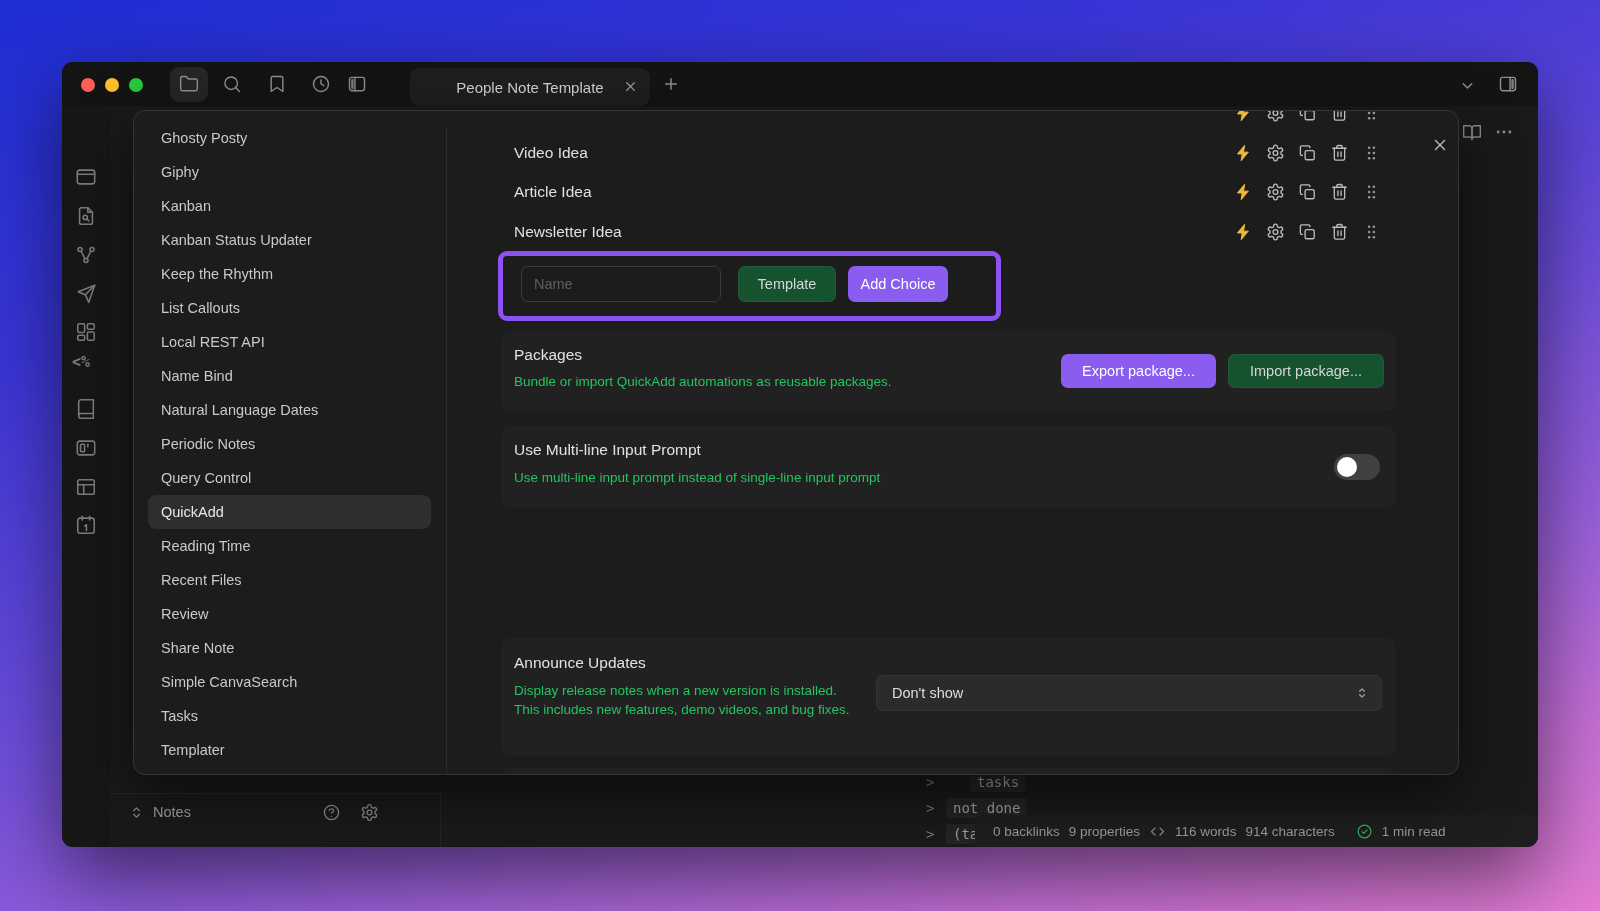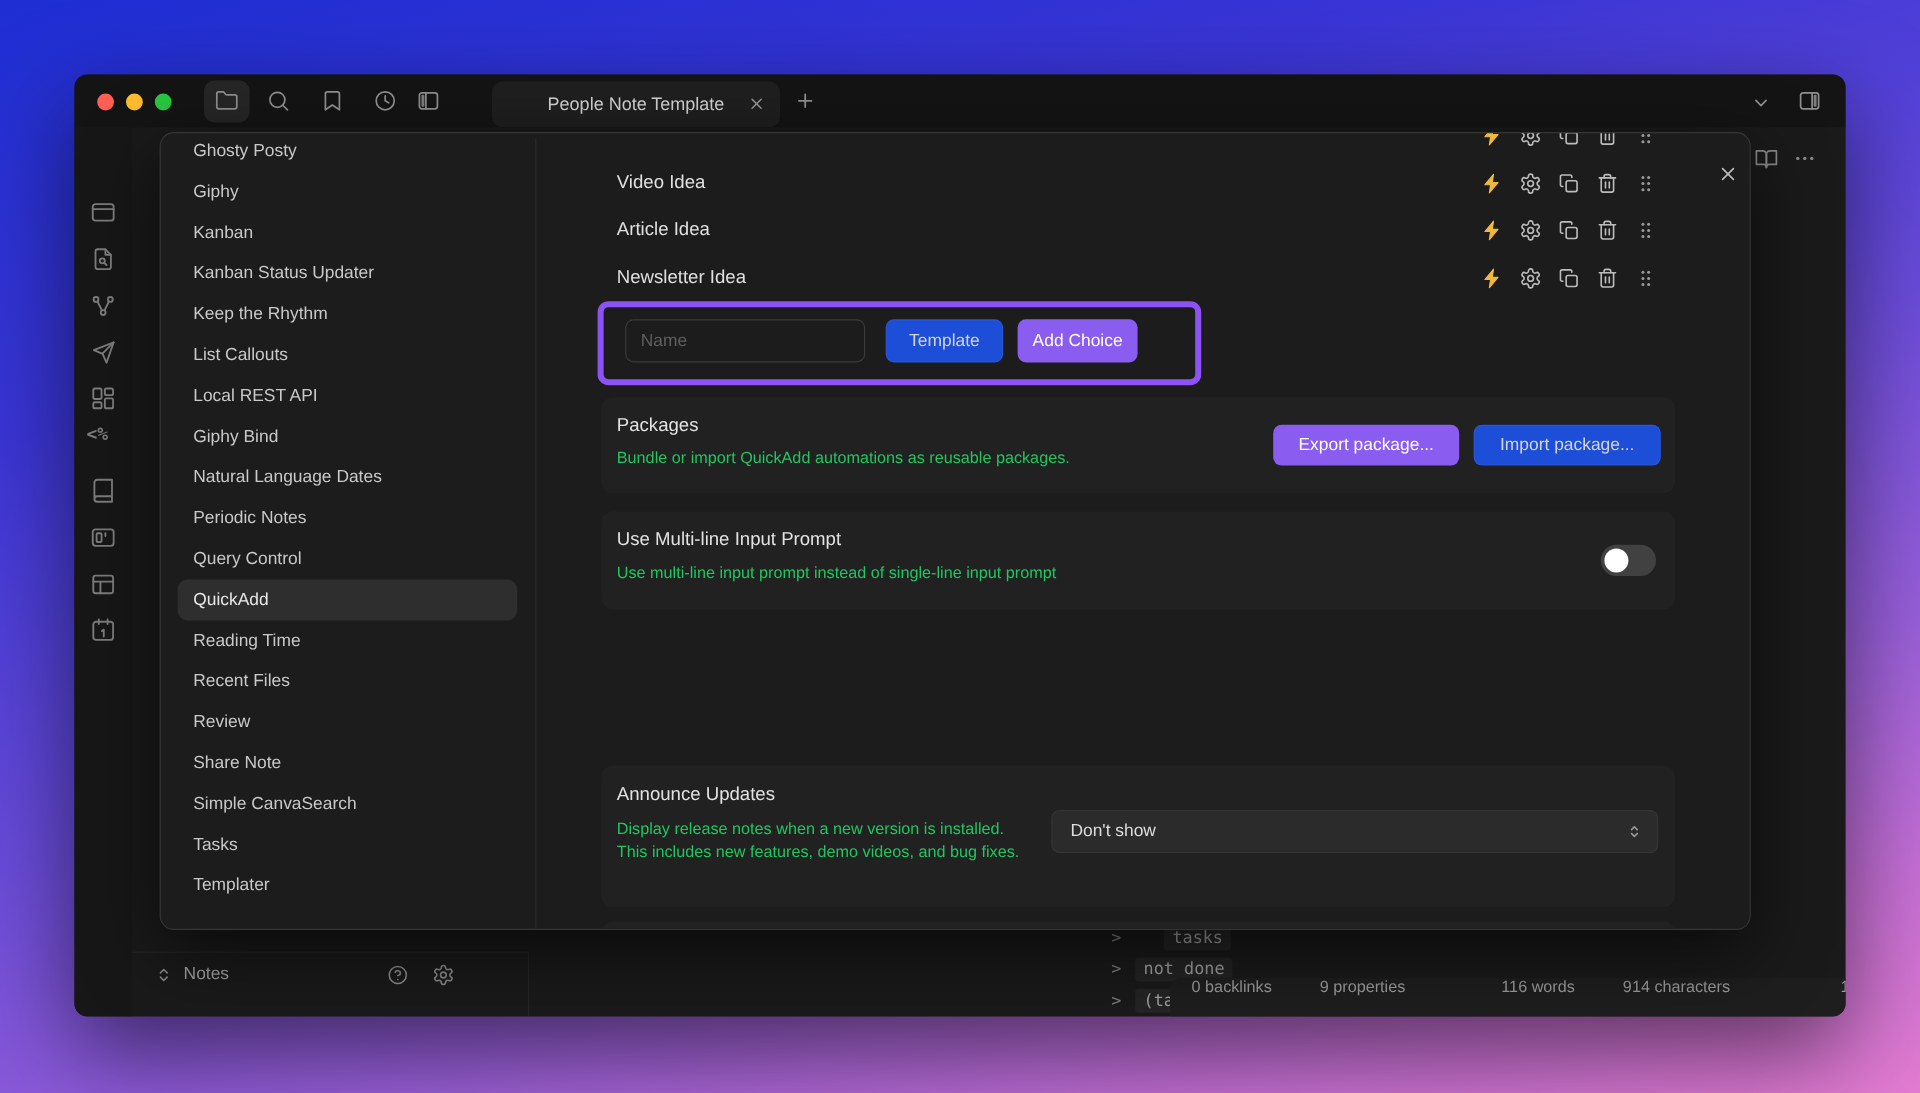--- a/index.html
+++ b/index.html
@@ -27,43 +27,43 @@
   .divider-v{position:absolute;left:378px;top:731px;height:54px;width:1px;background:#262626}
   .vault-row{position:absolute;left:48px;top:734px;width:330px;height:32px;display:flex;align-items:center;color:#9a9a9a}
   .vault-name{font-size:14.5px;margin-left:8px;color:#a0a0a0}
   .small-ic{width:19px;height:19px;color:#8a8a8a}
   .ed-line{position:absolute;font-family:"DejaVu Sans Mono",monospace;font-size:14px;color:#9f9f9f;display:flex;align-items:center}
   .ed-marker{color:#7c7c7c;width:20px}
   .ed-chip{background:#242424;border-radius:3px;padding:2px 7px;white-space:nowrap}
   .ed-indent .ed-chip{margin-left:24px}
   .note-head-ic{position:absolute;width:20px;height:20px;color:#8a8a8a}
   .statusbar{position:absolute;left:913px;top:753px;right:0;bottom:0;background:#1e1e1e;border-radius:9px 0 0 0;
-    display:flex;align-items:flex-start;gap:40px;padding-left:18px;color:#9a9a9a;font-size:13.5px;white-space:nowrap}
+    display:flex;align-items:center;gap:9px;padding-left:18px;color:#9a9a9a;font-size:13.5px;white-space:nowrap}
   
   .modal{position:absolute;left:71px;top:48px;width:1326px;height:665px;background:#1c1c1c;
     border:1px solid #353535;border-radius:12px;box-shadow:0 18px 60px rgba(0,0,0,.6);overflow:hidden;box-sizing:border-box}
-  .m-sidebar{position:absolute;left:0;top:4px;bottom:0;width:312px;border-right:1px solid #2a2a2a}
+  .m-sidebar{position:absolute;left:0;top:16px;bottom:0;width:312px;border-right:1px solid #2a2a2a}
   .sb-list{position:absolute;left:0;right:1px;top:-6px}
   .sb-item{height:34px;line-height:34px;padding-left:27px;font-size:14.5px;color:#c9c9c9;border-radius:8px;cursor:default}
   .sb-item.sel{margin:0 14px;padding-left:13px;background:#2e2e2e;color:#e8e8e8}
   .m-close{position:absolute;left:1297px;top:25px;width:18px;height:18px;color:#bdbdbd}
   
   .choice-list{position:absolute;left:380px;right:77px;top:-18px}
   .choice-row{position:relative;height:39.7px}
   .choice-label{position:absolute;left:0;top:50%;transform:translateY(-50%);font-size:15.5px;color:#e0e0e0}
   .choice-icons{position:absolute;right:0;top:50%;transform:translateY(-50%);display:flex;align-items:center;gap:13px}
   .ch-ic{width:19px;height:19px;color:#bcbcbc}
   
   .add-box{position:absolute;left:364px;top:140px;width:503px;height:70px;box-sizing:border-box;
     border:5px solid #8c52f4;border-radius:9px}
   .name-input{position:absolute;left:18px;top:10px;width:200px;height:36px;box-sizing:border-box;background:#1c1c1c;
     border:1px solid #3a3a3a;border-radius:7px;color:#d0d0d0;font-size:14.5px;padding:0 12px;outline:none;font-family:inherit}
   .name-input::placeholder{color:#5f5f5f}
   .btn{display:flex;align-items:center;justify-content:center;border-radius:7px;font-size:14.5px;cursor:default;white-space:nowrap}
-  .btn-gray{background:#1d4ed8;color:#d6d6d6;box-shadow:inset 0 0 0 1px rgba(255,255,255,.05)}
+  .btn-gray{background:#14532d;color:#d6d6d6;box-shadow:inset 0 0 0 1px rgba(255,255,255,.05)}
   .btn-purple{background:#8a5cf0;color:#fff}
   .tpl-btn{position:absolute;left:235px;top:10px;width:98px;height:36px}
   .addch-btn{position:absolute;left:345px;top:10px;width:100px;height:36px}
   
   .card{position:absolute;left:367px;width:895px;background:#212121;border-radius:10px}
   .card-title{position:absolute;left:13px;font-size:15.5px;color:#e2e2e2}
   .card-desc{position:absolute;left:13px;font-size:13.5px;color:#22c55e;line-height:19px}
   .toggle{position:absolute;right:16px;top:28px;width:46px;height:26px;border-radius:13px;background:#414141}
   .knob{position:absolute;left:3px;top:3px;width:20px;height:20px;border-radius:50%;background:#fff}
   .path-input{position:absolute;right:12px;top:31px;width:212px;height:36px;box-sizing:border-box;background:#1c1c1c;
@@ -287,21 +287,21 @@
   <div class="modal">
     <div class="m-sidebar">
       <div class="sb-list">
             <div class="sb-item">Ghosty Posty</div>
             <div class="sb-item">Giphy</div>
             <div class="sb-item">Kanban</div>
             <div class="sb-item">Kanban Status Updater</div>
             <div class="sb-item">Keep the Rhythm</div>
             <div class="sb-item">List Callouts</div>
             <div class="sb-item">Local REST API</div>
-            <div class="sb-item">Giphy Bind</div>
+            <div class="sb-item">Name Bind</div>
             <div class="sb-item">Natural Language Dates</div>
             <div class="sb-item">Periodic Notes</div>
             <div class="sb-item">Query Control</div>
             <div class="sb-item sel">QuickAdd</div>
             <div class="sb-item">Reading Time</div>
             <div class="sb-item">Recent Files</div>
             <div class="sb-item">Review</div>
             <div class="sb-item">Share Note</div>
             <div class="sb-item">Simple CanvaSearch</div>
             <div class="sb-item">Tasks</div>

